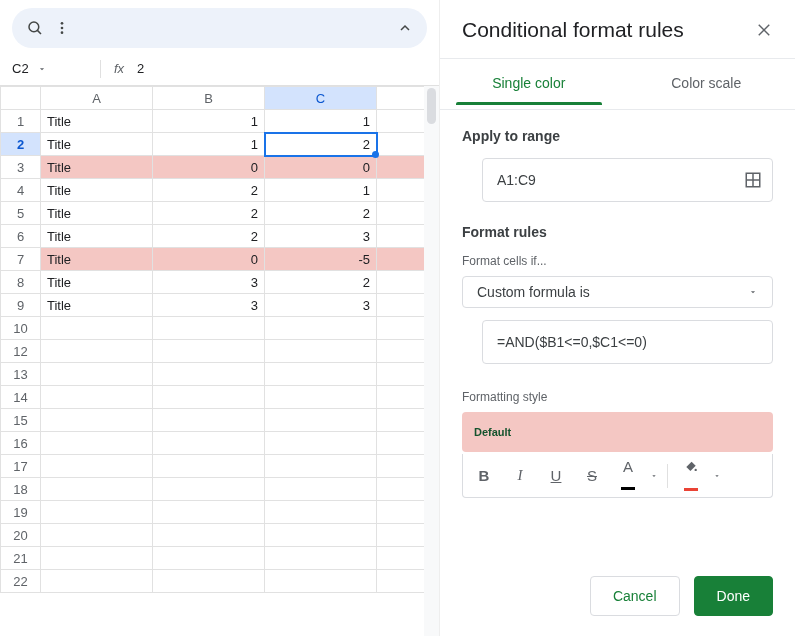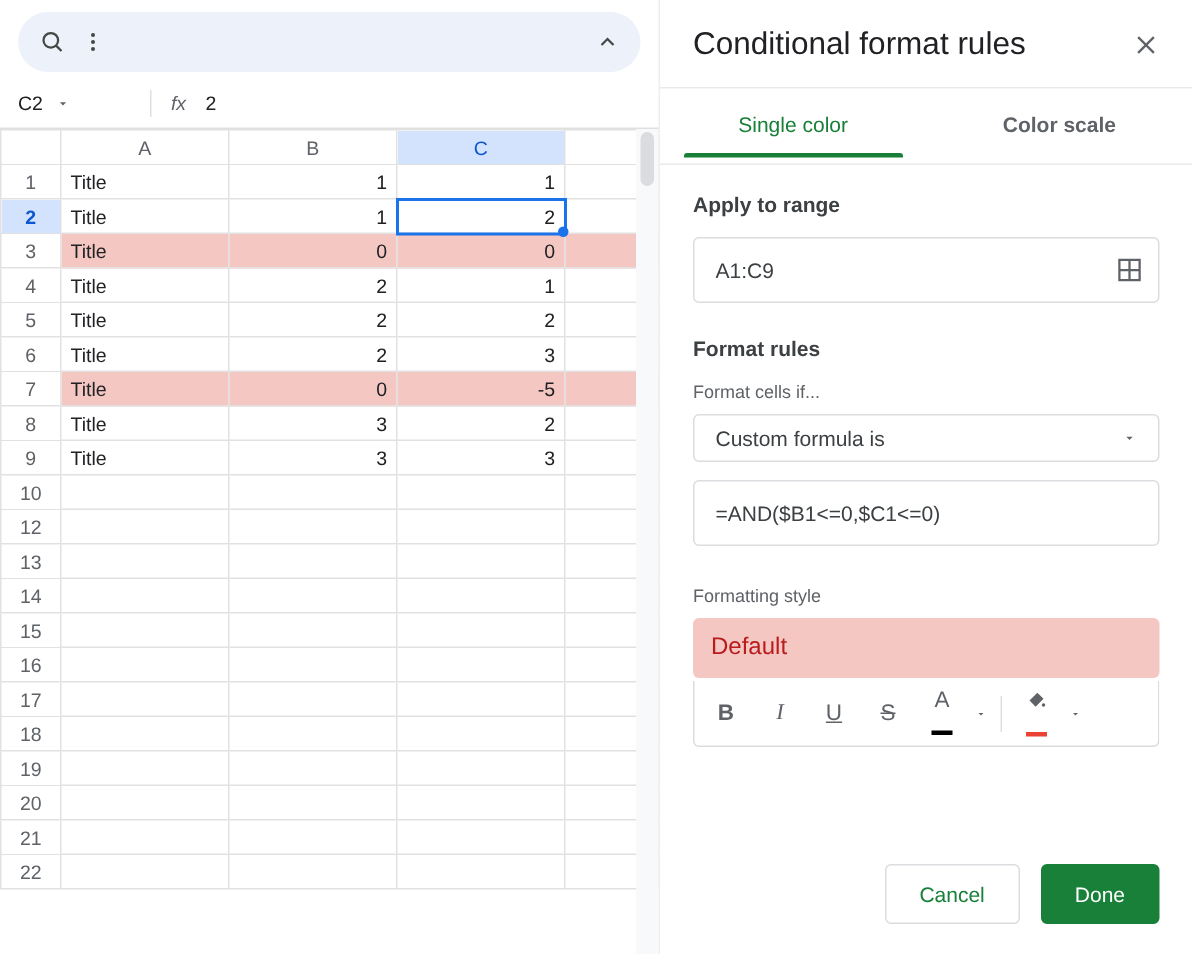--- a/index.html
+++ b/index.html
@@ -32,31 +32,31 @@
 td.active-cell { outline: 2px solid #1a73e8; outline-offset:-1px; position:relative; z-index:2;}
 td.active-cell::after { content:""; position:absolute; right:-3px; bottom:-3px; width:7px; height:7px; background:#1a73e8; border-radius:50%;}
 tr.hl td.data:not(.active-cell) { background:#f4c7c3; }
 .vscroll { position:absolute; right:0; top:0; bottom:0; width:15px; background:#f8f9fa;}
 .vscroll .thumb { position:absolute; top:2px; left:3px; width:9px; height:36px; background:#dadce0; border-radius:5px;}
 .right { flex:1; display:flex; flex-direction:column;}
 .phead { display:flex; align-items:center; justify-content:space-between; padding: 18px 22px 12px 22px; gap: 23px; }
 .phead h2 { font-size: 21px; font-weight:400; color:#202124;}
 .hr { height:1px; background:#e8eaed; margin: 4px 0 0 0;}
 .tabs { display:flex; }
-.tabs .tab { flex:1; text-align:center; padding: 16px 0 14px 0; font-size:14px; color:#5f6368; cursor:pointer; position:relative;font-weight:bold;}
+.tabs .tab { flex:1; text-align:center; padding: 16px 0 14px 0; font-size:14px; color:#5f6368; cursor:pointer; position:relative;}
 .tabs .tab.active { color:#188038; font-weight:500;}
 .tabs .tab.active::after { content:""; position:absolute; left:16px; right:16px; bottom:0; height:3px; background:#188038; border-radius:2px 2px 0 0;}
 .pbody { padding: 18px 22px 10px 22px; overflow:auto; flex:1;}
 .seclabel { font-size:14px; font-weight:700; color:#3c4043; margin-bottom:14px;}
 .sublabel { font-size:12px; color:#5f6368; margin-bottom:8px;}
-.field { display:flex; align-items:center; border:1px solid #dadce0; border-radius:4px; height:44px; padding: 0 10px 0 14px; margin-bottom:22px;}
+.field { display:flex; align-items:center; border:1px solid #dadce0; border-radius:4px; height:44px; padding: 0 10px 0 14px; margin-bottom:22px;margin-left:20px;}
 .field input { border:none; outline:none; flex:1; font-size:14px; color:#3c4043; background:transparent;}
 .dropdown { display:flex; align-items:center; border:1px solid #dadce0; border-radius:4px; height:32px; padding: 0 14px; margin-bottom:12px; cursor:pointer; justify-content:space-between;}
 .dropdown span { font-size:14px; color:#3c4043;}
-.preview { background:#f4c7c3; border-radius:4px; height:40px; padding:0 12px; display:flex; align-items:center; font-size:16px; color:#b91c1c; margin-bottom:2px;}
+.preview { background:#f4c7c3; border-radius:4px; height:40px; padding:0 12px; display:flex; align-items:center; font-size:11px; color:#14532d; margin-bottom:2px;font-weight:bold;}
 .formatbar { display:flex; align-items:center; border:1px solid #dadce0; border-top:none; border-radius:0 0 4px 4px; height:44px; padding:0 4px; gap:2px;}
 .fbtn { width:34px; height:34px; display:flex; align-items:center; justify-content:center; cursor:pointer; color:#5f6368; font-size:15px; border-radius:4px;}
 .fbtn.b { font-weight:700;}
 .fbtn.i { font-style:italic; font-family:Georgia,serif;}
 .fbtn.u { text-decoration:underline;}
 .fbtn.s { text-decoration:line-through;}
 .colorbar { display:inline-block; width:14px; height:3px; background:#000; margin-top:14px;}
 .colorbar.red { background:#ea4335;}
 .vline { width:1px; height:24px; background:#e0e0e0; margin:0 4px;}
 .pfoot { display:flex; justify-content:flex-end; gap:14px; padding: 10px 22px 20px 22px;}

